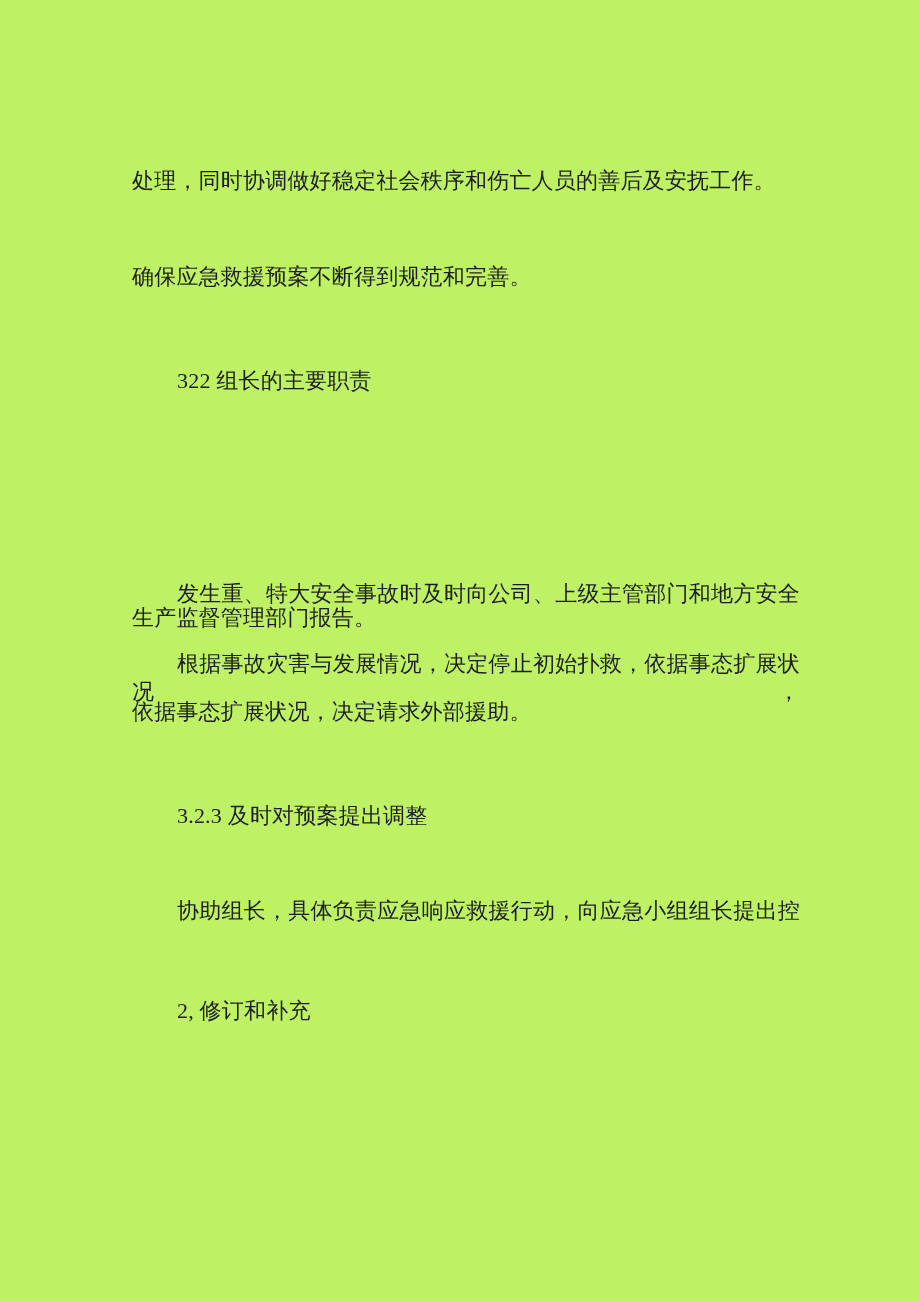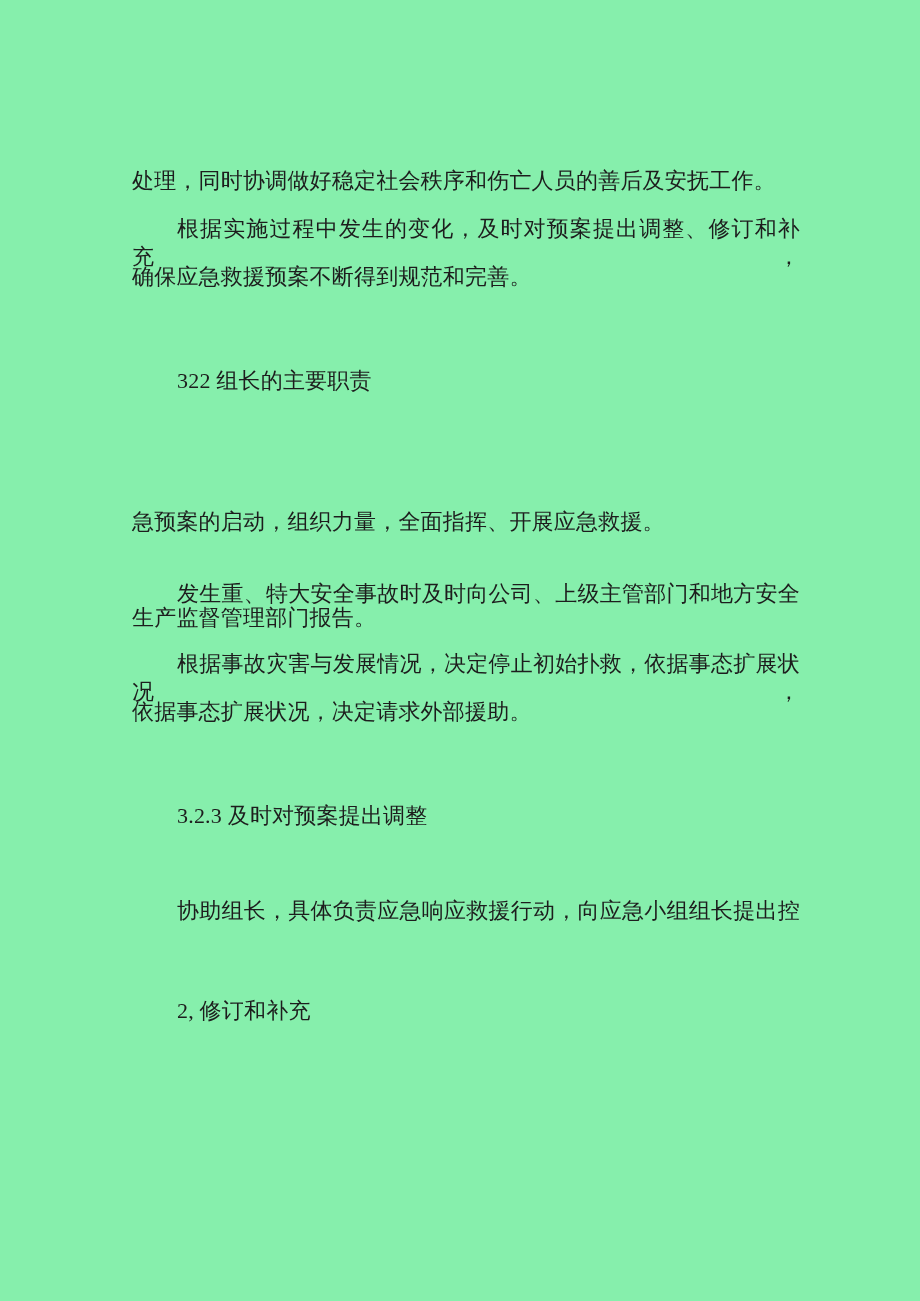--- a/index.html
+++ b/index.html
@@ -9,21 +9,21 @@
   }
   body {
     width: 920px;
     height: 1301px;
     font-family: "Liberation Serif", "DejaVu Serif", serif;
   }
   .page {
     position: relative;
     width: 920px;
     height: 1301px;
-    background: #86efac;
+    background: #bef264;
     overflow: hidden;
   }
   .doc-line {
     position: absolute;
     left: 132px;
     width: 668px;
     font-size: 22px;
     line-height: 28px;
     color: #1d1d1d;
     letter-spacing: 0.2px;
@@ -53,28 +53,26 @@
   .l14 { top: 997px; }
   .l15 { top: 1064px; }
 </style>
 </head>
 <body>
 
 <div class="page">
 
   <div class="doc-line l1">处理，同时协调做好稳定社会秩序和伤亡人员的善后及安抚工作。</div>
 
-  <div class="doc-line l2 indent fill">根据实施过程中发生的变化，及时对预案提出调整、修订和补充，</div>
 
   <div class="doc-line l3">确保应急救援预案不断得到规范和完善。</div>
 
   <div class="doc-line l4 indent">322 组长的主要职责</div>
 
 
-  <div class="doc-line l6">急预案的启动，组织力量，全面指挥、开展应急救援。</div>
 
   <div class="doc-line l7 indent fill">发生重、特大安全事故时及时向公司、上级主管部门和地方安全</div>
 
   <div class="doc-line l8">生产监督管理部门报告。</div>
 
   <div class="doc-line l9 indent fill">根据事故灾害与发展情况，决定停止初始扑救，依据事态扩展状况，</div>
 
   <div class="doc-line l10">依据事态扩展状况，决定请求外部援助。</div>
 
   <div class="doc-line l11 indent">3.2.3 及时对预案提出调整</div>

